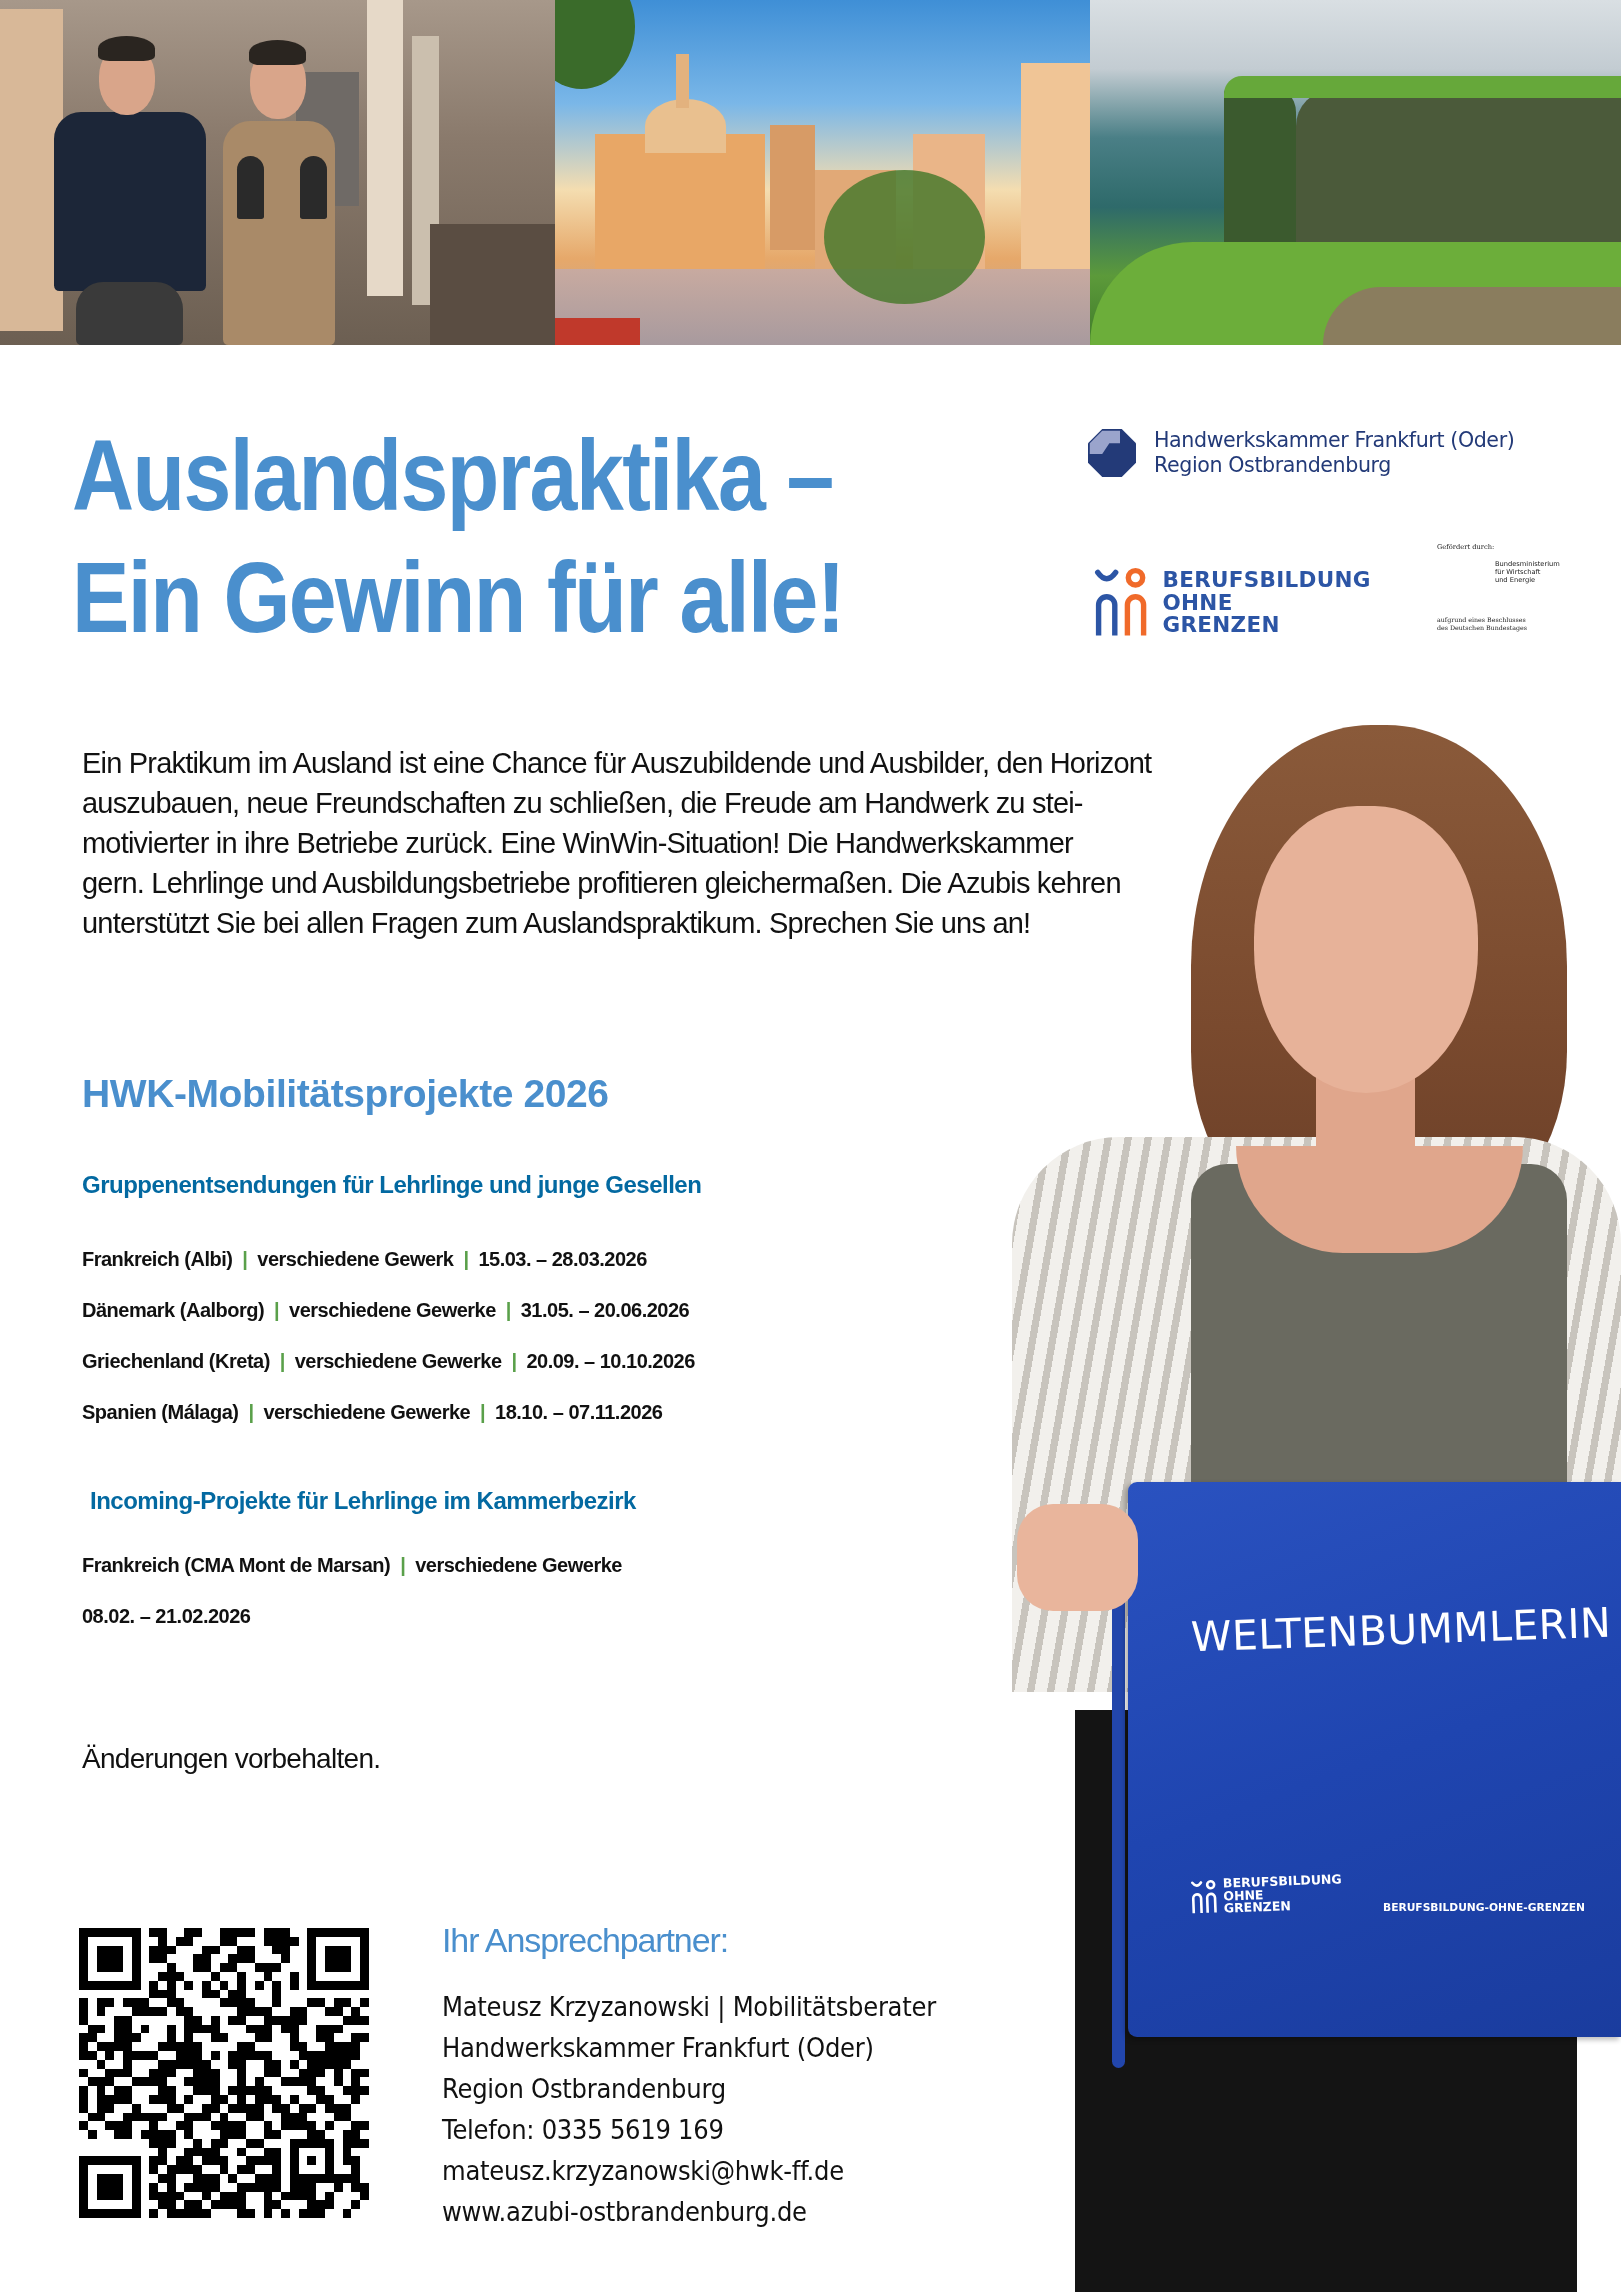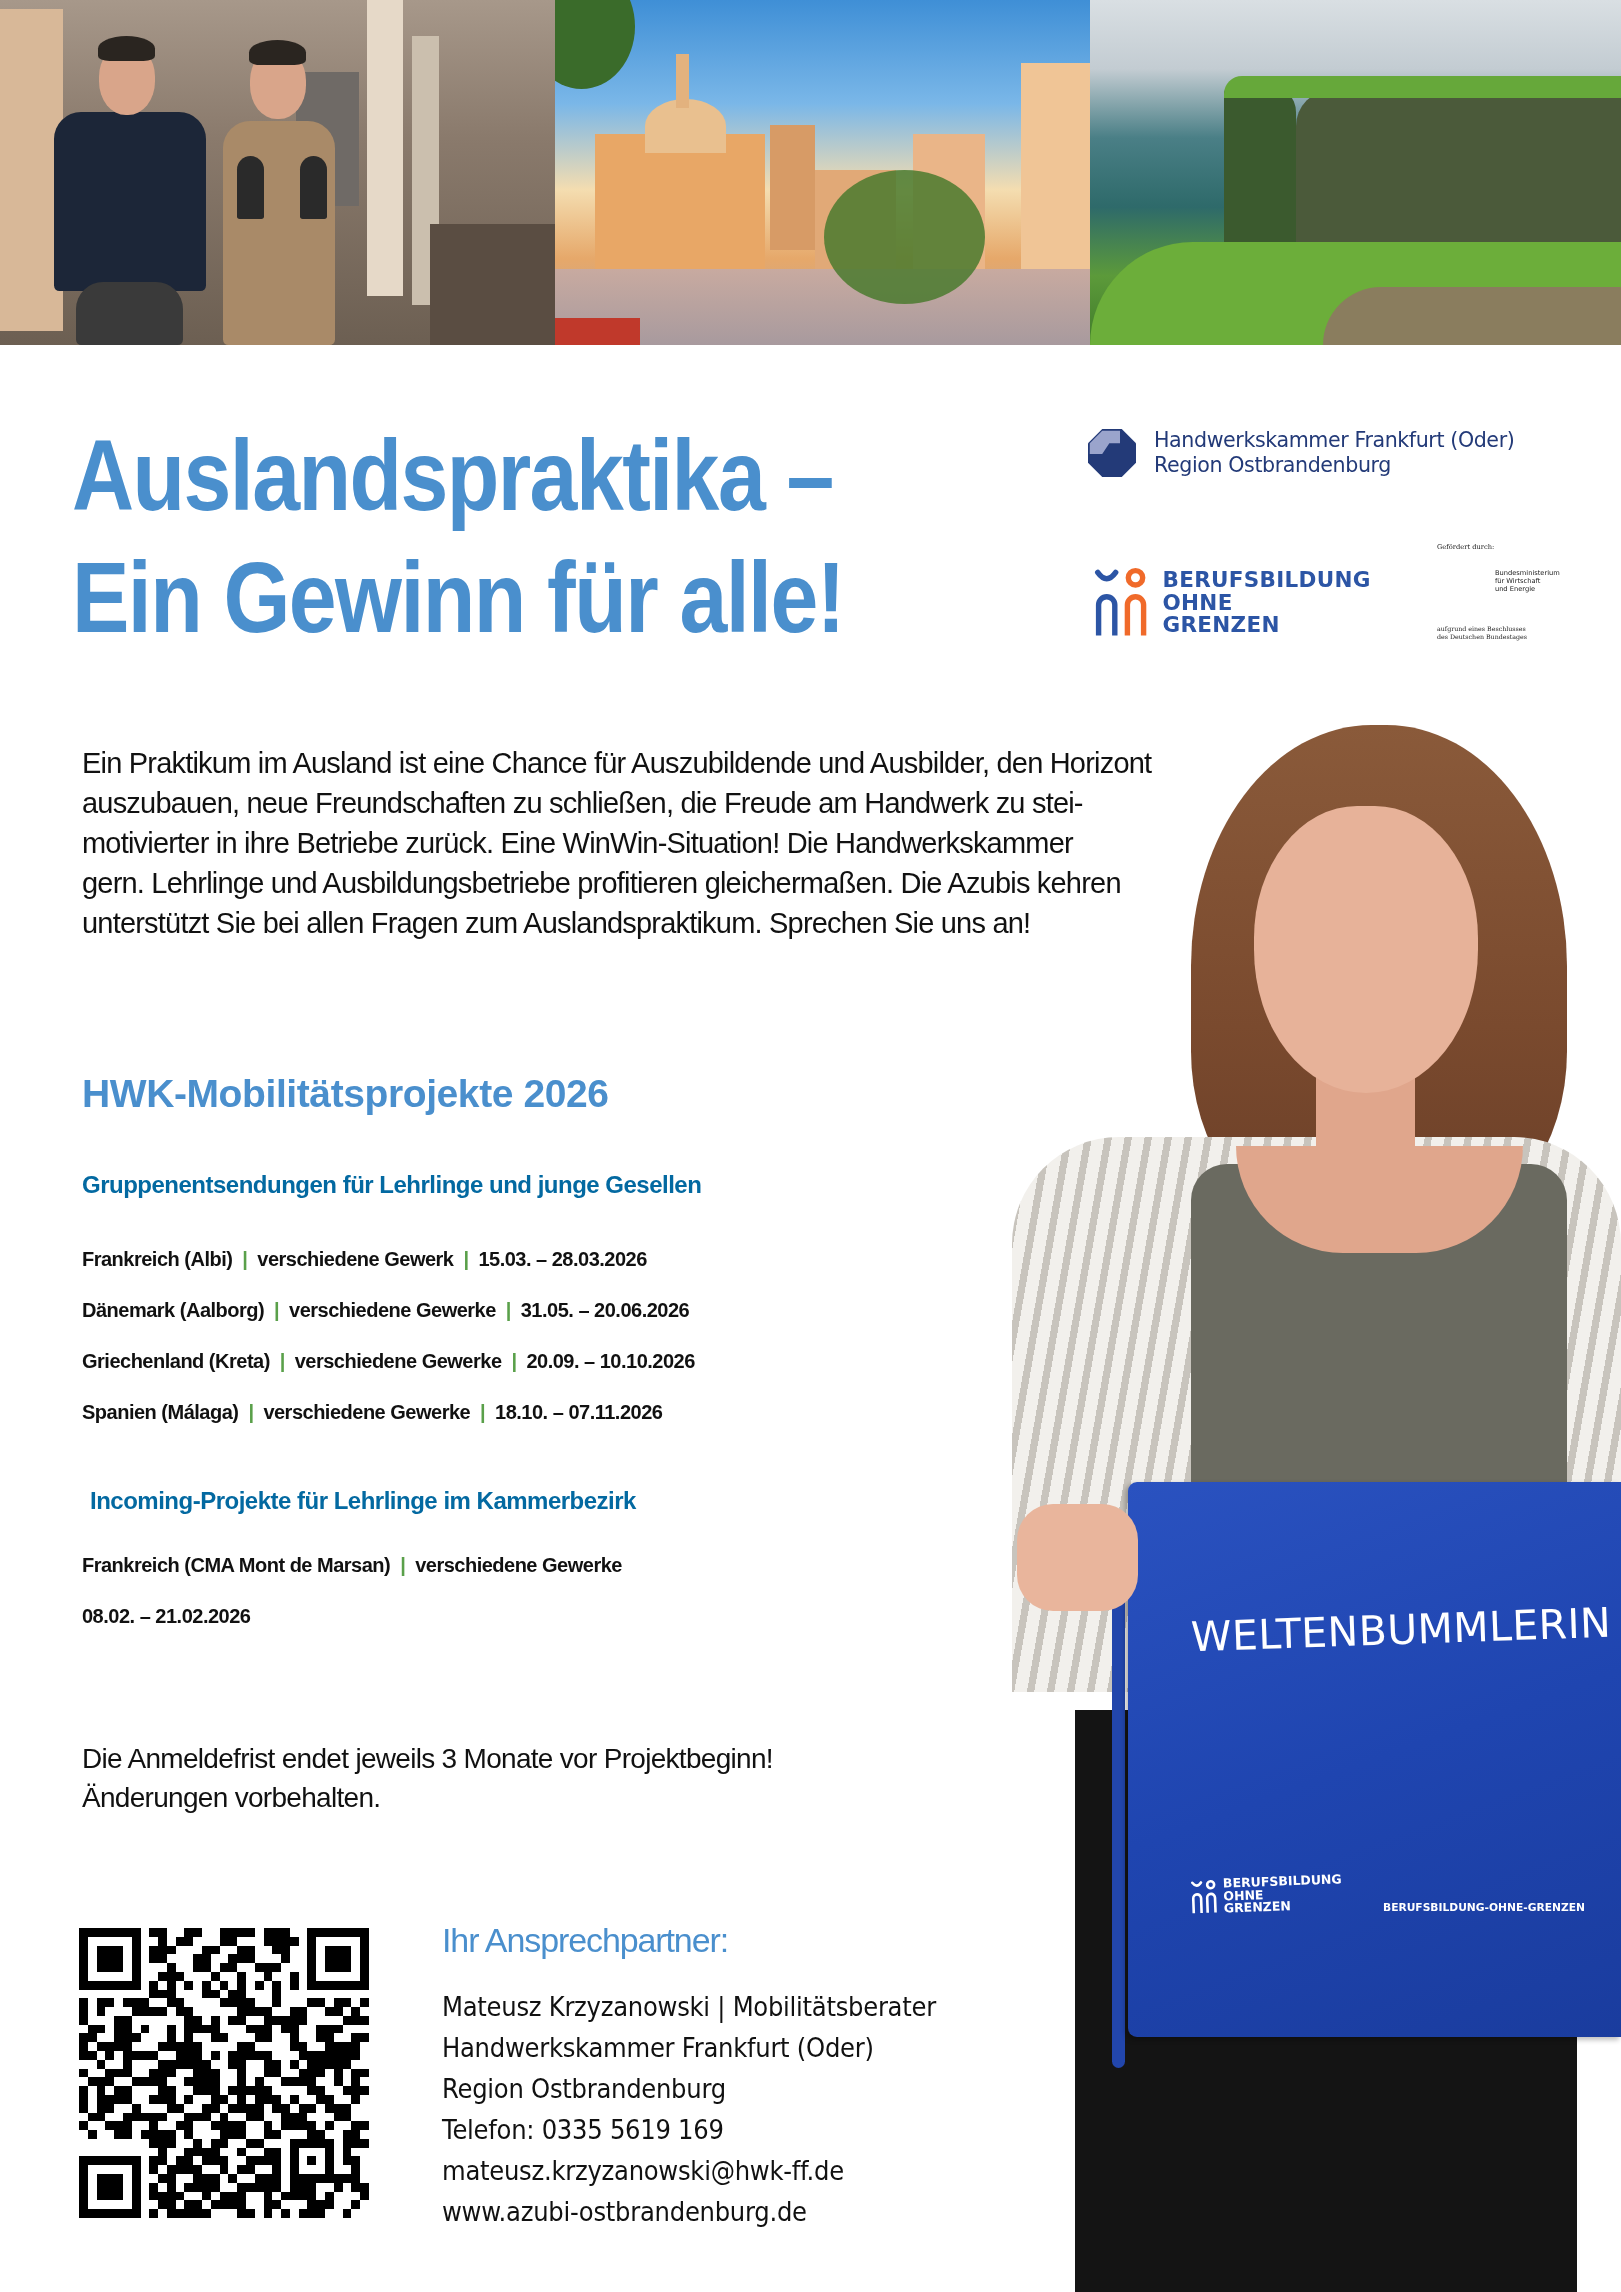--- a/index.html
+++ b/index.html
@@ -36,21 +36,21 @@
     
     .logo-hwk { position: absolute; left: 1088px; top: 428px; display: flex; align-items: center; }
     .logo-hwk svg { width: 48px; height: 48px; margin-right: 18px; }
     .logo-hwk .txt { color: #233a78; font-size: 20.6px; line-height: 25px; font-family: "DejaVu Sans", sans-serif; letter-spacing: -0.4px; }
 
     .logo-bog { position: absolute; left: 1094px; top: 567px; display: flex; align-items: center; }
     .logo-bog svg { width: 56px; height: 72px; margin-right: 12.5px; }
     .logo-bog .txt { color: #2c55a5; font-weight: 700; font-size: 21.5px; line-height: 22.4px; font-family: "DejaVu Sans", sans-serif; letter-spacing: 0.3px; }
 
     .logo-bmwi { position: absolute; left: 1437px; top: 543px; width: 106px; font-family: "DejaVu Serif", serif; color: #222; }
-    .logo-bmwi .funded { font-size: 6.7px; margin-bottom: 18px; }
+    .logo-bmwi .funded { font-size: 6.7px; margin-bottom: 9px; }
     .logo-bmwi .row { display: flex; align-items: flex-start; gap: 24px; }
     .logo-bmwi .eagle { width: 16px; height: 18px; margin-right: 4.5px; }
     .logo-bmwi .flag { width: 3.6px; height: 45px; margin-right: 5.4px; display: flex; flex-direction: column; }
     .logo-bmwi .flag span { flex: 1; }
     .logo-bmwi .ministry { font-size: 6.7px; line-height: 8px; font-family: "DejaVu Sans", sans-serif; }
     .logo-bmwi .decree { font-size: 6.3px; line-height: 8px; margin-top: 10.7px; }
 
     
     .intro { position: absolute; left: 82px; top: 743px; width: 1169px; font-size: 29px; line-height: 40px; color: #111; text-align: justify; font-family: "Liberation Sans Narrow", "Liberation Sans", sans-serif; letter-spacing: -0.8px; }
     .intro div { white-space: nowrap; }
@@ -277,21 +277,20 @@
     <span>Frankreich (CMA Mont de Marsan)</span>
     <span class="sep">|</span>
     <span>verschiedene Gewerke</span>
   </div>
   <div class="proj-row">
     <span>08.02. – 21.02.2026</span>
   </div>
 </div>
 
 <div class="deadline">
-  <div>Die Anmeldefrist endet jeweils 3 Monate vor Projektbeginn!</div>
   <div>Änderungen vorbehalten.</div>
 </div>
 
 <div class="qr">
   <svg viewBox="0 0 33 33" shape-rendering="crispEdges">
     <rect width="33" height="33" fill="#fff"></rect>
     <g fill="#000">
 
       <rect x="0" y="0" width="7" height="7"></rect>
         <rect x="1" y="1" width="5" height="5" fill="#fff"></rect>

